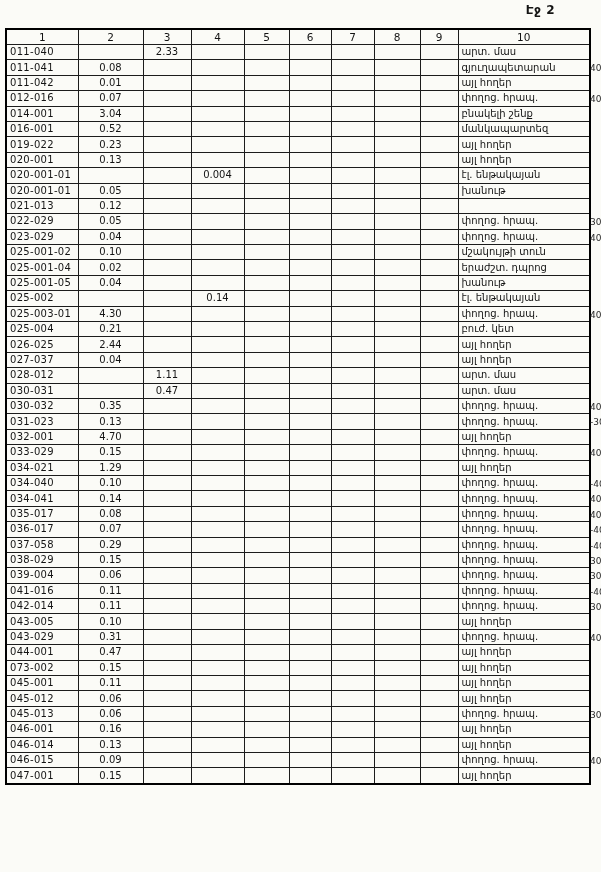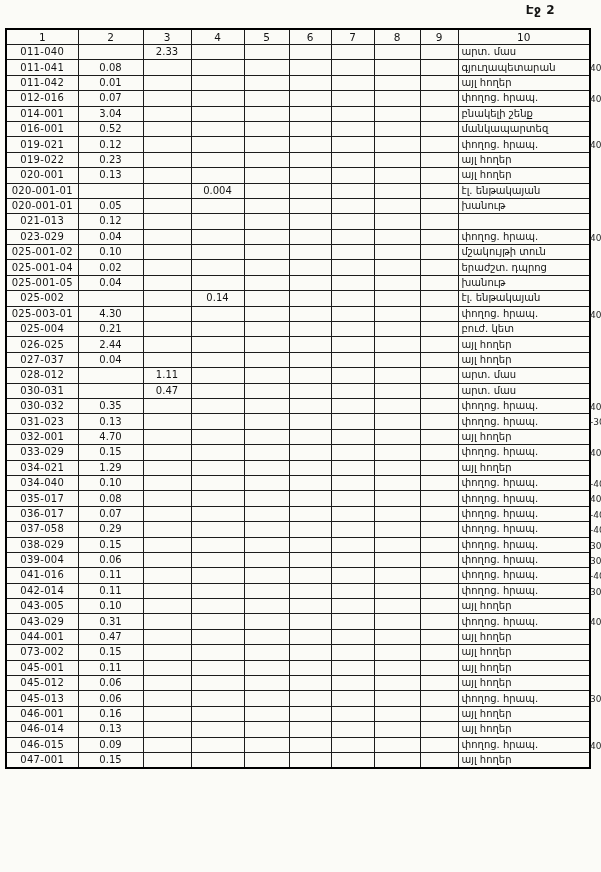--- a/index.html
+++ b/index.html
@@ -39,21 +39,21 @@
     white-space: nowrap;
     line-height: 14px;
   }
   table.land th {
     font-weight: normal;
     text-align: center;
     font-size: 10.5px;
     height: 13px;
     background: #fbfbf7;
   }
-  td.code { text-align: center; padding-left: 4px; letter-spacing: 0.3px; }
+  td.code { text-align: left; padding-left: 4px; letter-spacing: 0.3px; }
   td.num  { text-align: center; }
   td.desc { text-align: left; position: relative; padding-left: 4px; }
   .margin-note {
     position: absolute;
     right: -18px;
     top: 1px;
     font-size: 9px;
     color: #2a2a2a;
     width: 17px;
     text-align: left;
@@ -158,32 +158,20 @@
         <td class="num"></td>
         <td class="num"></td>
         <td class="num"></td>
         <td class="num"></td>
         <td class="num"></td>
         <td class="num"></td>
         <td class="num"></td>
         <td class="desc"><span>մանկապարտեզ</span></td>
       </tr>
       <tr>
-        <td class="code">019-021</td>
-        <td class="num">0.12</td>
-        <td class="num"></td>
-        <td class="num"></td>
-        <td class="num"></td>
-        <td class="num"></td>
-        <td class="num"></td>
-        <td class="num"></td>
-        <td class="num"></td>
-        <td class="desc"><span>փողոց. հրապ.</span><span class="margin-note">40</span></td>
-      </tr>
-      <tr>
         <td class="code">019-022</td>
         <td class="num">0.23</td>
         <td class="num"></td>
         <td class="num"></td>
         <td class="num"></td>
         <td class="num"></td>
         <td class="num"></td>
         <td class="num"></td>
         <td class="num"></td>
         <td class="desc"><span>այլ հողեր</span></td>
@@ -230,20 +218,32 @@
         <td class="num"></td>
         <td class="num"></td>
         <td class="num"></td>
         <td class="num"></td>
         <td class="num"></td>
         <td class="num"></td>
         <td class="num"></td>
         <td class="desc"><span></span></td>
       </tr>
       <tr>
+        <td class="code">022-029</td>
+        <td class="num">0.05</td>
+        <td class="num"></td>
+        <td class="num"></td>
+        <td class="num"></td>
+        <td class="num"></td>
+        <td class="num"></td>
+        <td class="num"></td>
+        <td class="num"></td>
+        <td class="desc"><span>փողոց. հրապ.</span><span class="margin-note">30</span></td>
+      </tr>
+      <tr>
         <td class="code">023-029</td>
         <td class="num">0.04</td>
         <td class="num"></td>
         <td class="num"></td>
         <td class="num"></td>
         <td class="num"></td>
         <td class="num"></td>
         <td class="num"></td>
         <td class="num"></td>
         <td class="desc"><span>փողոց. հրապ.</span><span class="margin-note">40</span></td>
@@ -432,20 +432,32 @@
         <td class="code">034-040</td>
         <td class="num">0.10</td>
         <td class="num"></td>
         <td class="num"></td>
         <td class="num"></td>
         <td class="num"></td>
         <td class="num"></td>
         <td class="num"></td>
         <td class="num"></td>
         <td class="desc"><span>փողոց. հրապ.</span><span class="margin-note">-40</span></td>
+      </tr>
+      <tr>
+        <td class="code">034-041</td>
+        <td class="num">0.14</td>
+        <td class="num"></td>
+        <td class="num"></td>
+        <td class="num"></td>
+        <td class="num"></td>
+        <td class="num"></td>
+        <td class="num"></td>
+        <td class="num"></td>
+        <td class="desc"><span>փողոց. հրապ.</span><span class="margin-note">40</span></td>
       </tr>
       <tr>
         <td class="code">035-017</td>
         <td class="num">0.08</td>
         <td class="num"></td>
         <td class="num"></td>
         <td class="num"></td>
         <td class="num"></td>
         <td class="num"></td>
         <td class="num"></td>

